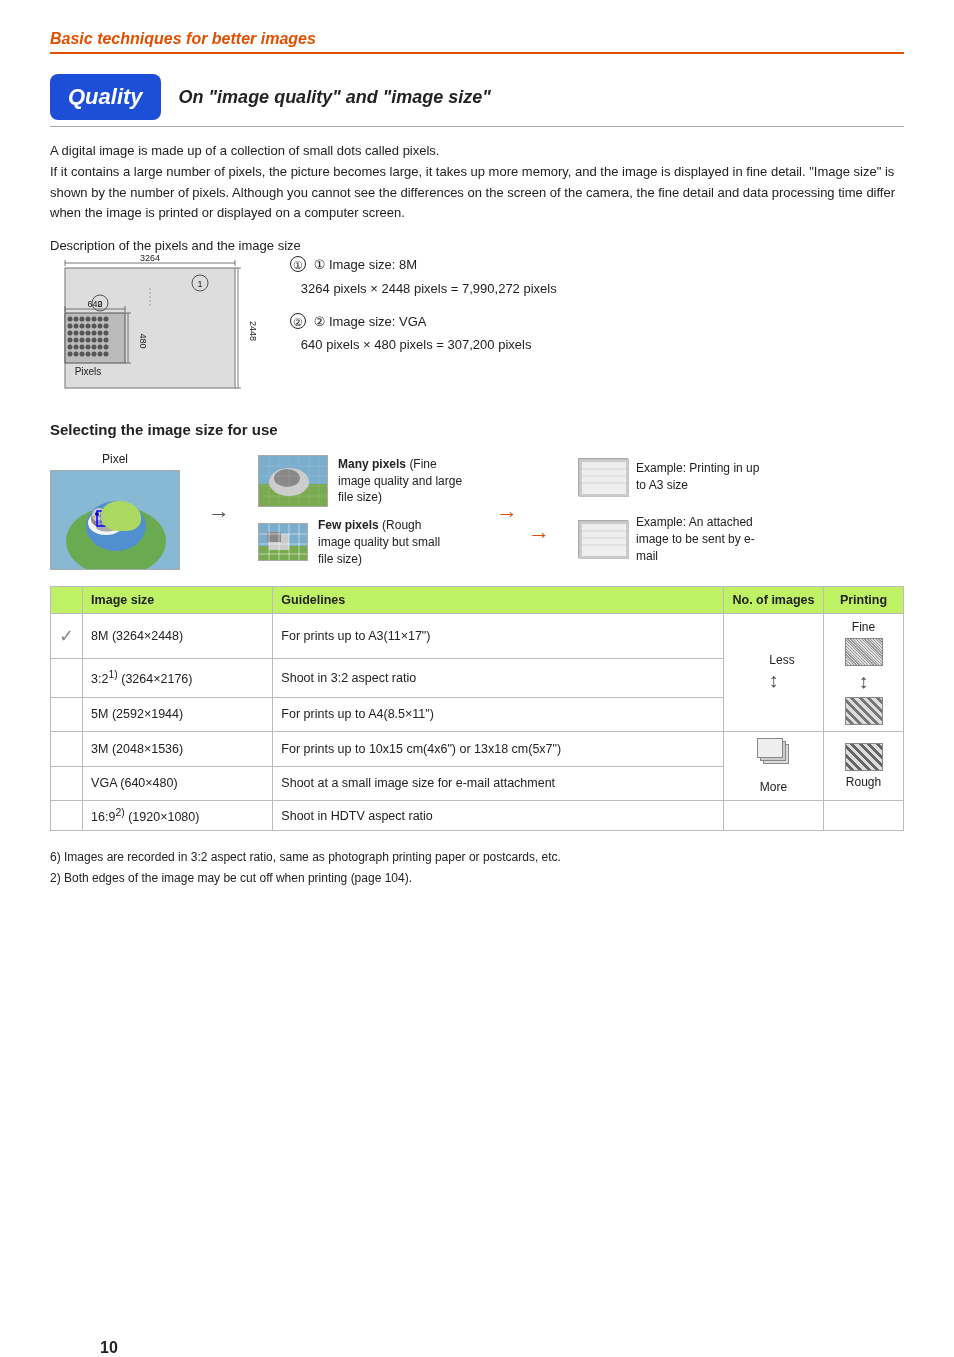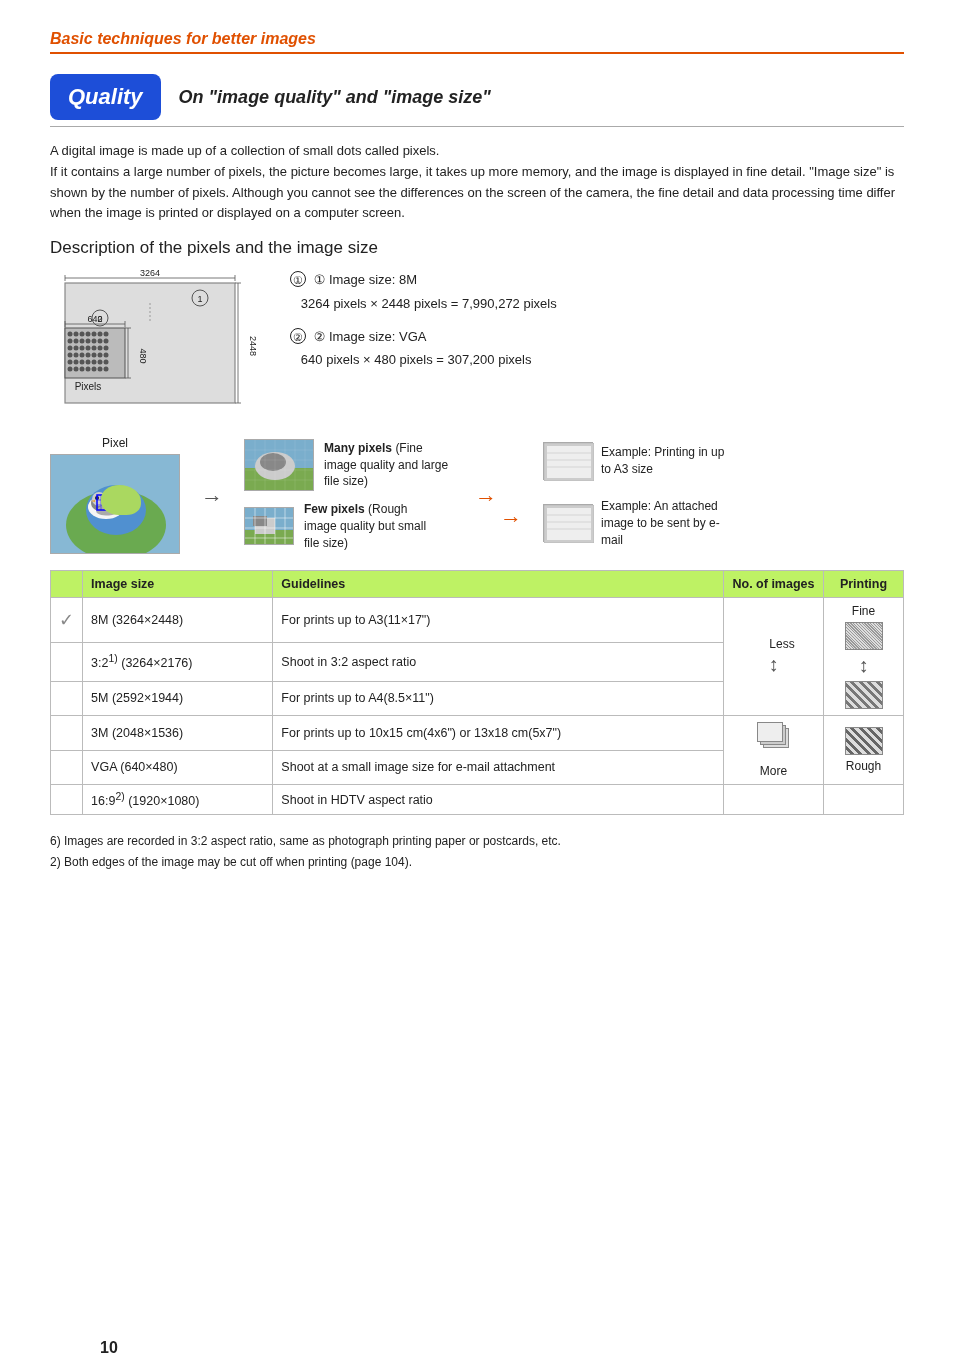--- a/index.html
+++ b/index.html
@@ -59,22 +59,21 @@
       font-size: 13px;
       line-height: 1.6;
       margin-bottom: 14px;
     }
 
     
     .pixel-section {
       margin-bottom: 18px;
     }
     .pixel-desc-title {
-      font-size: 17px;
-      margin-bottom: 10px;
+      font-size: 13px;
     }
     .pixel-diagram-row {
       display: flex;
       align-items: flex-start;
       gap: 30px;
     }
     .pixel-diagram {
       position: relative;
       width: 210px;
       height: 150px;
@@ -105,21 +104,21 @@
       font-weight: bold;
       font-size: 15px;
       margin-bottom: 14px;
       margin-top: 10px;
     }
 
     
     .image-size-demo {
       display: flex;
       align-items: center;
-      gap: 21px;
+      gap: 28px;
       margin-bottom: 16px;
     }
     .bird-img {
       width: 130px;
       height: 100px;
       border: 1px solid #aaa;
       background: linear-gradient(135deg, #b8d4e8 0%, #7aaecc 30%, #4a8aaa 60%, #a8c870 80%, #7aaa50 100%);
       position: relative;
       overflow: hidden;
       flex-shrink: 0;
@@ -355,20 +354,21 @@
         <div>
           <span class="circle-num">②</span>
           <span>② Image size: VGA</span><br>
           &nbsp;&nbsp;&nbsp;<span>640 pixels × 480 pixels = 307,200 pixels</span>
         </div>
       </div>
     </div>
   </div>
 
   <div>
+    <div class="subsection-title">Selecting the image size for use</div>
 
     <div class="image-size-demo">
 
       <div style="display:flex; flex-direction:column; align-items:center; flex-shrink:0;">
         <div style="font-size:12px; margin-bottom:4px;">Pixel</div>
         <div class="bird-img">
           
           <svg width="130" height="100" viewBox="0 0 130 100">
             <rect width="130" height="100" fill="#87b8d4"></rect>
             <ellipse cx="65" cy="70" rx="50" ry="35" fill="#6aaa50"></ellipse>

